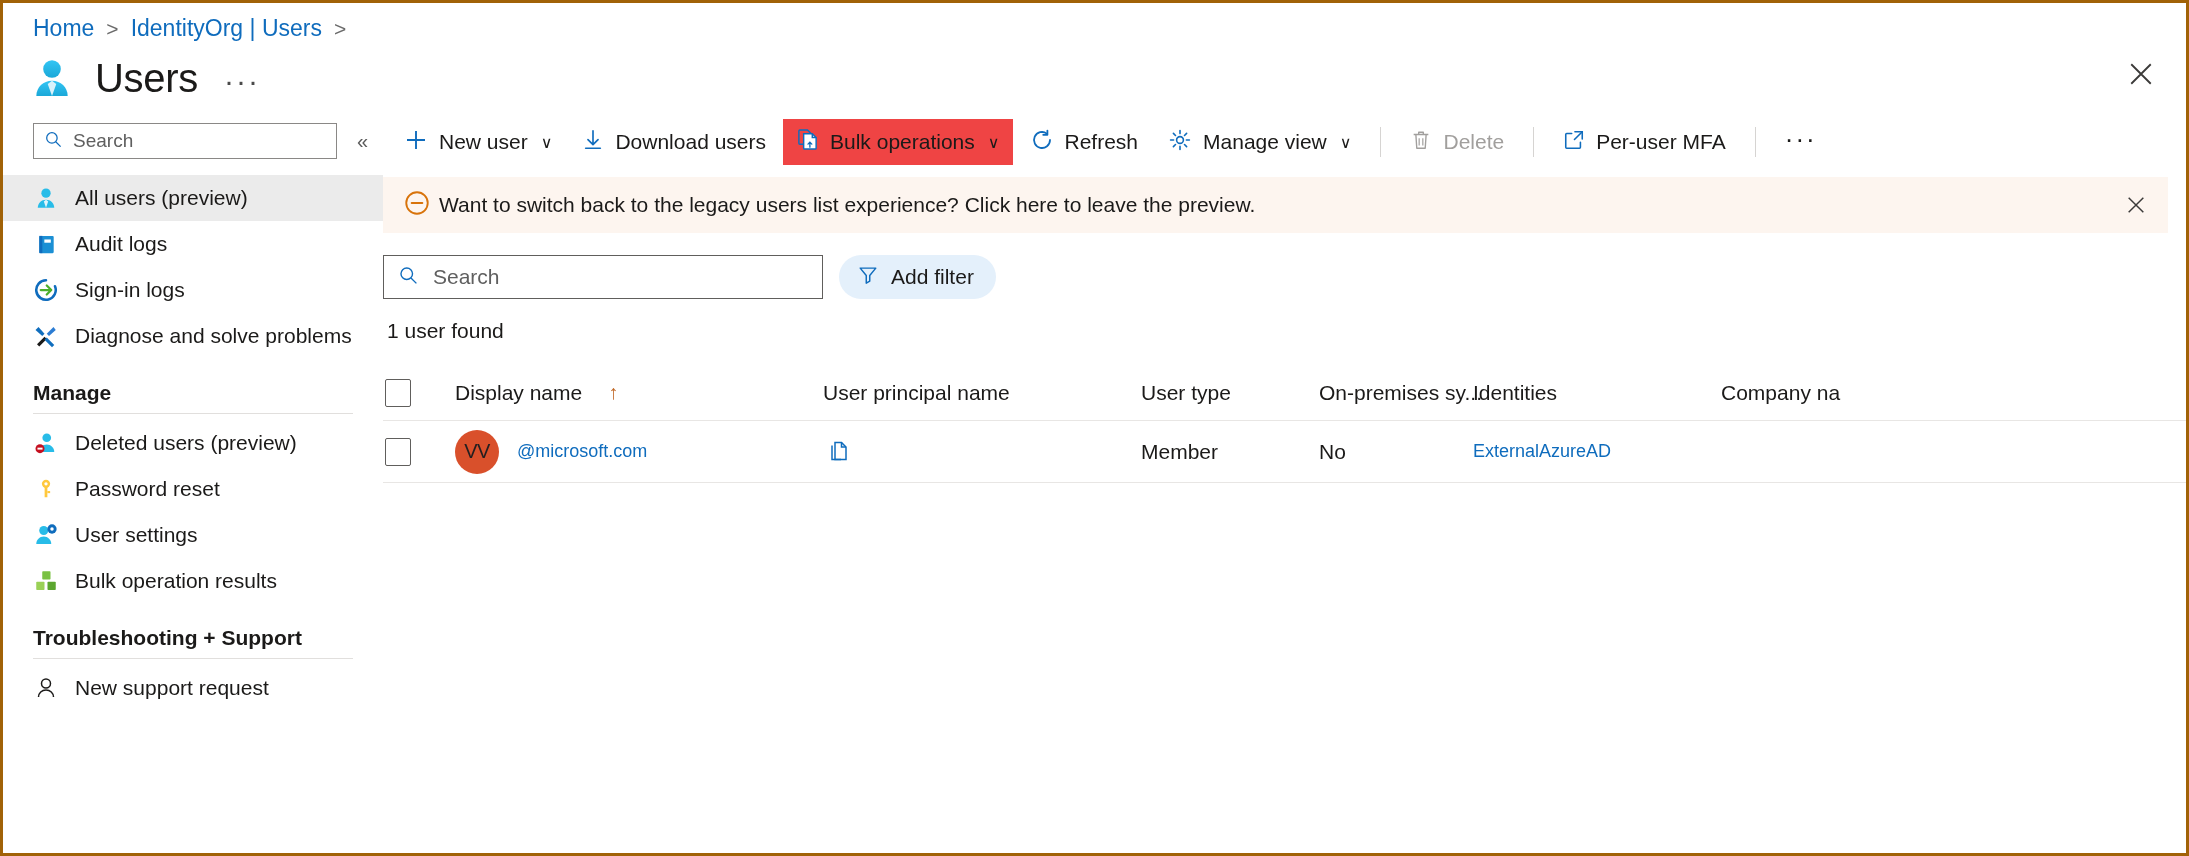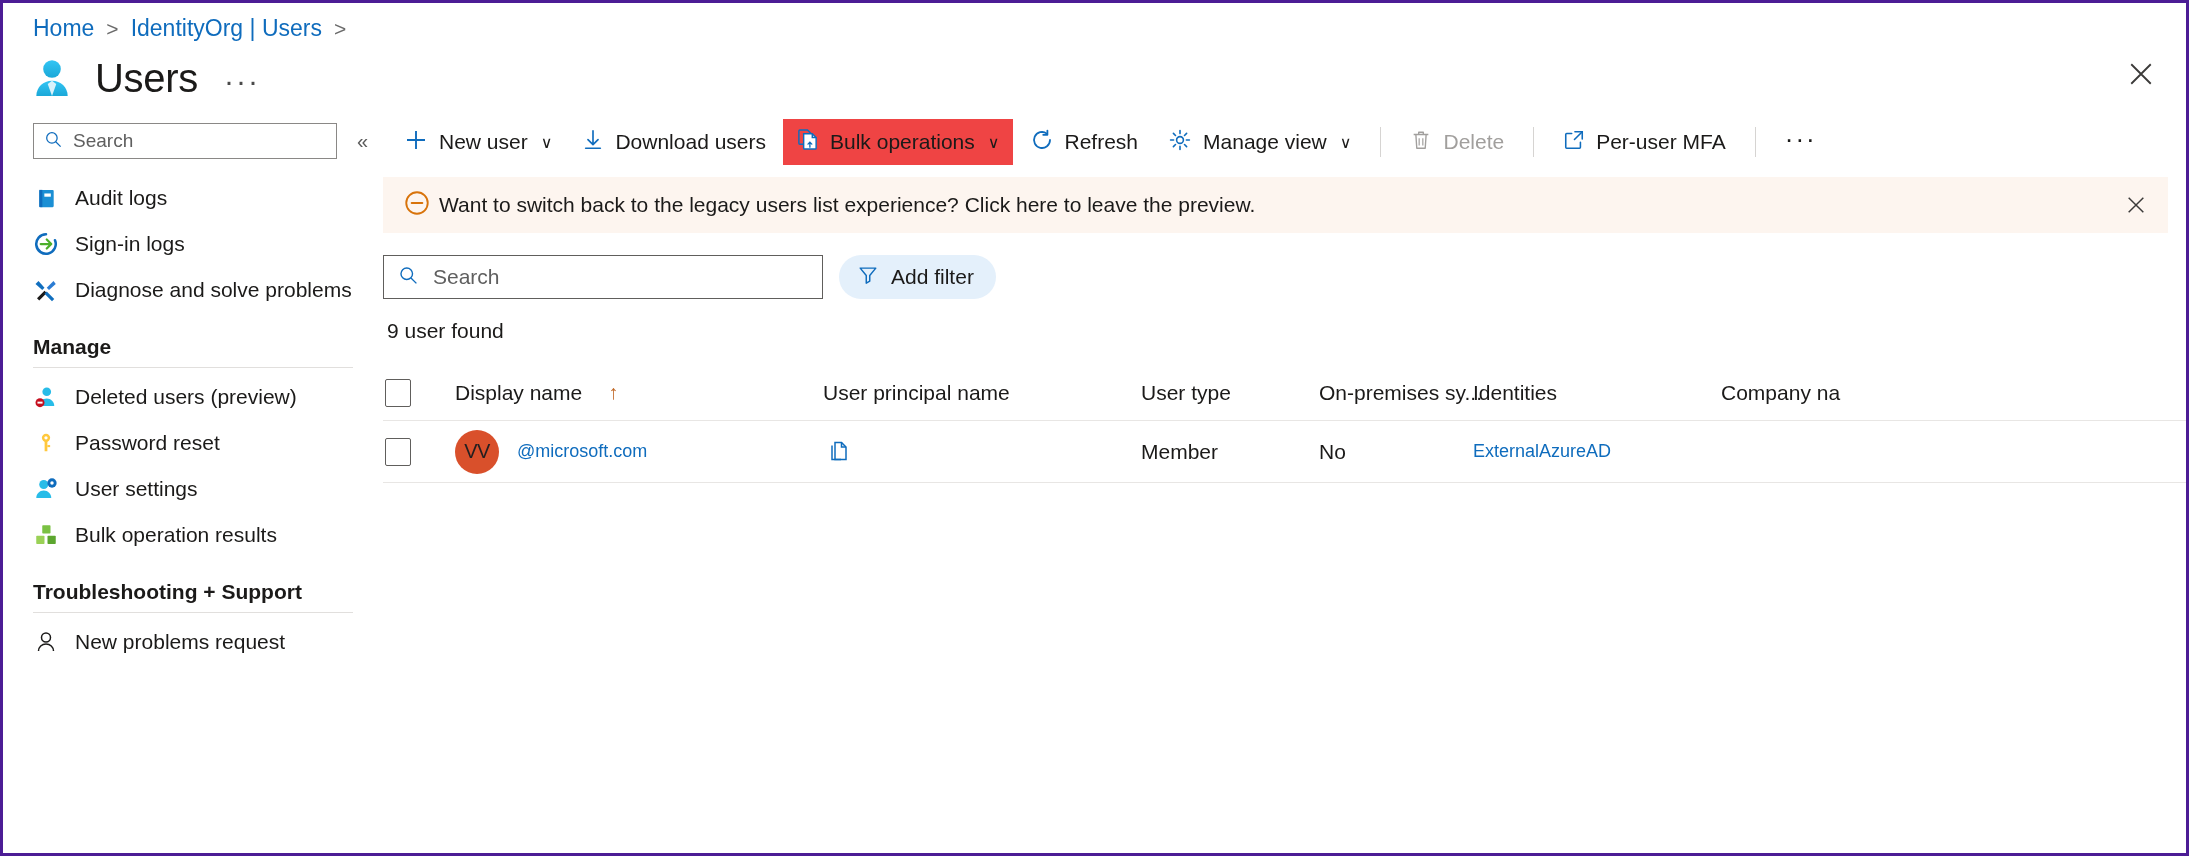--- a/index.html
+++ b/index.html
@@ -8,21 +8,21 @@
   body {
     width: 2189px; height: 856px;
     background: #ffffff;
     font-family: "Liberation Sans", "DejaVu Sans", sans-serif;
     color: #1b1a19;
     overflow: hidden;
   }
   .window {
     position: relative;
     width: 2189px; height: 856px;
-    border: 3px solid #4c1d95;
+    border: 3px solid #a16207;
     background: #ffffff;
     overflow: hidden;
   }
 
   
   .breadcrumb {
     position: absolute; left: 30px; top: 12px;
     display: flex; align-items: center; gap: 12px;
     font-size: 23px;
   }
@@ -219,20 +219,30 @@
             <path d="M14.8 14.8 L21 21" stroke="#0f6cbd" stroke-width="1.6" fill="none"></path>
           </svg>
         </span>
         <input type="text" placeholder="Search" style="">
       </div>
       <span class="collapse-btn">«</span>
     </div>
 
     <div class="side-list">
 
+      <div class="side-item active">
+        <span class="side-ico">
+          <svg width="24" height="24" viewBox="0 0 32 32">
+            <circle cx="16" cy="9.5" r="6.2" fill="#28bce8"></circle>
+            <path d="M5 29c0-6.1 4.9-10.8 11-10.8S27 22.9 27 29z" fill="#28bce8"></path>
+            <path d="M16 18.2l-2.9 2.3L16 29l2.9-8.5z" fill="#e2f5fc"></path>
+          </svg>
+        </span>
+        <span>All users (preview)</span>
+      </div>
 
       <div class="side-item">
         <span class="side-ico">
           <svg width="23" height="23" viewBox="0 0 32 32">
             <rect x="6" y="4" width="20" height="24" rx="1.5" fill="#1b8fd4"></rect>
             <rect x="6" y="4" width="4.2" height="24" fill="#0f6cbd"></rect>
             <rect x="13" y="9" width="9" height="4.5" fill="#ffffff"></rect>
           </svg>
         </span>
         <span>Audit logs</span>
@@ -315,21 +325,21 @@
     <div class="side-group">Troubleshooting + Support</div>
     <div class="side-rule"></div>
 
     <div class="side-item">
       <span class="side-ico">
         <svg width="24" height="24" viewBox="0 0 32 32">
           <circle cx="16" cy="10" r="6" stroke="#1b1a19" stroke-width="2" fill="none"></circle>
           <path d="M6 28c0-5.2 4.5-9.4 10-9.4S26 22.8 26 28" stroke="#1b1a19" stroke-width="2" fill="none"></path>
         </svg>
       </span>
-      <span>New problems request</span>
+      <span>New support request</span>
     </div>
   </div>
 
   <div class="main">
 
     <div class="toolbar">
 
       <div class="tb-btn">
         <span>
           <svg width="24" height="24" viewBox="0 0 24 24">
@@ -444,21 +454,21 @@
       <div class="add-filter">
         <span>
           <svg width="22" height="22" viewBox="0 0 24 24">
             <path d="M3.5 4.5h17l-6.6 8v6.2l-3.8 2.2V12.5z" stroke="#0f6cbd" stroke-width="1.6" fill="none" stroke-linejoin="round"></path>
           </svg>
         </span>
         <span>Add filter</span>
       </div>
     </div>
 
-    <div class="count-text">9 user found</div>
+    <div class="count-text">1 user found</div>
 
     <div class="tbl">
 
       <div class="tbl-row tbl-head">
         <div class="cb-cell">
           <span class="cbox"></span>
         </div>
         <div class="c-display th sortable">
           <span>Display name</span>
           <span class="sort-arrow">↑</span>

